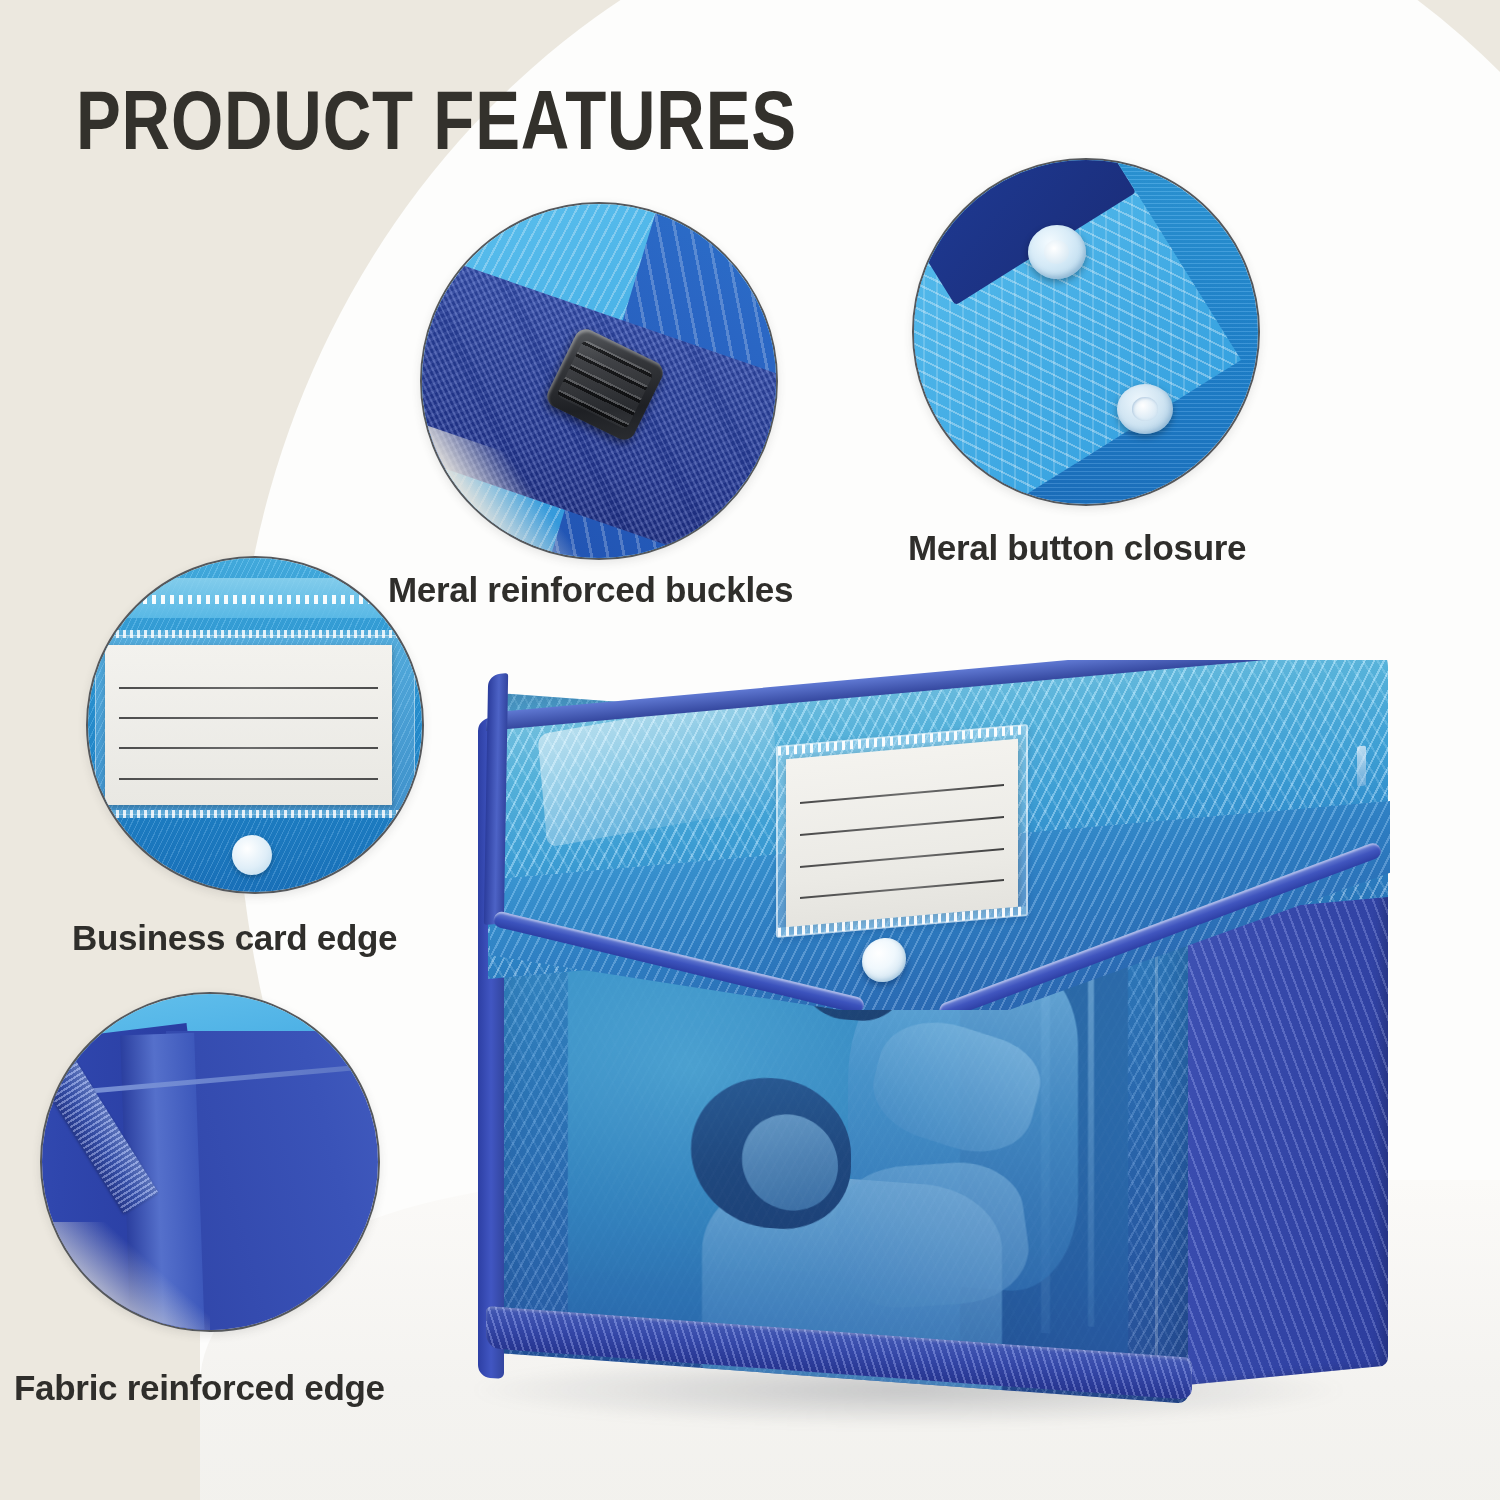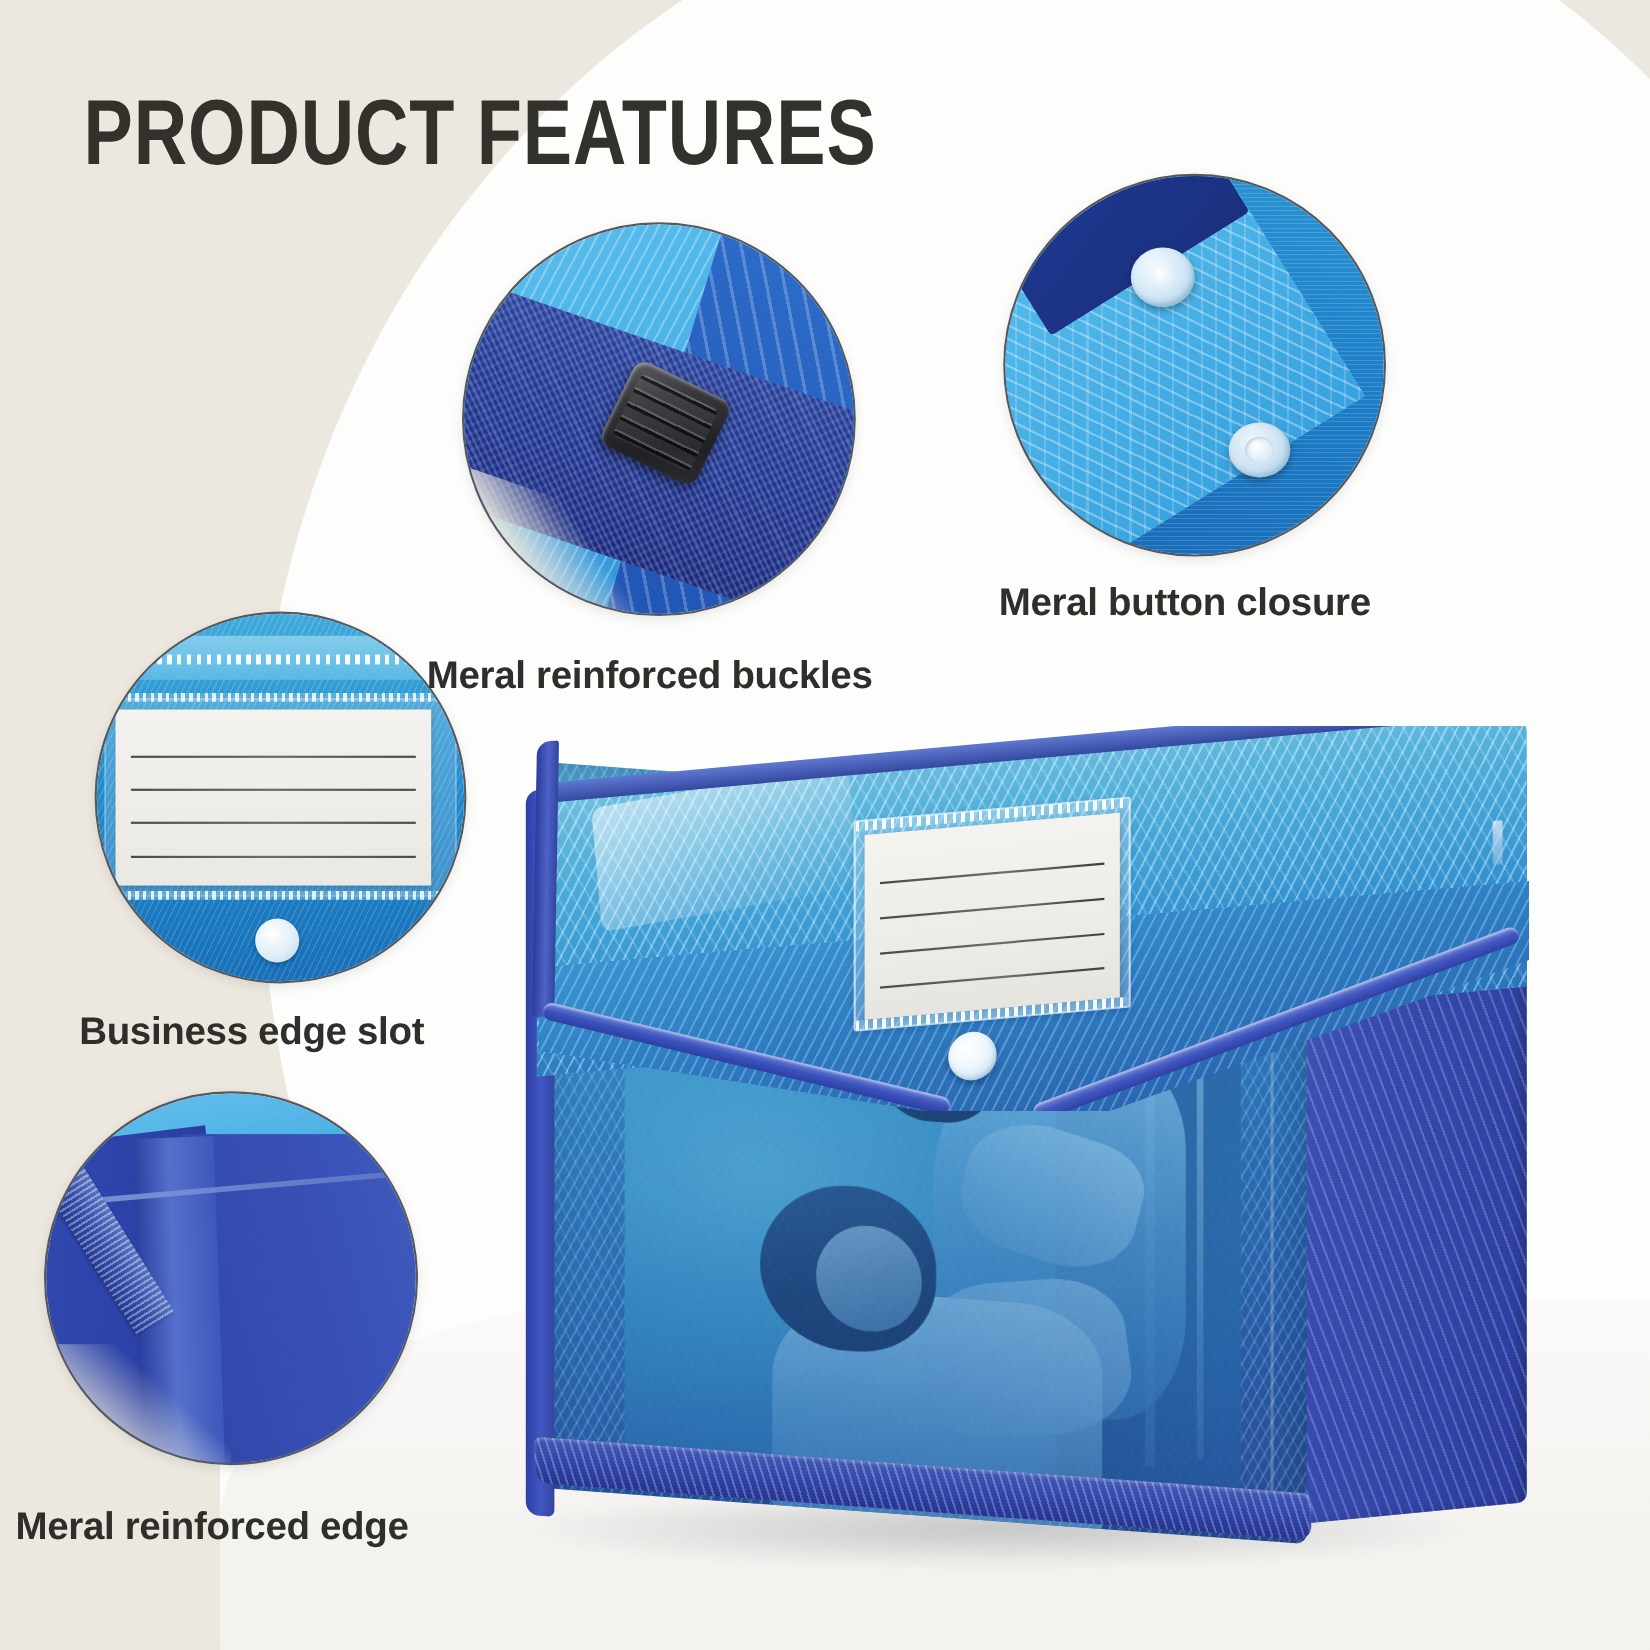--- a/index.html
+++ b/index.html
@@ -53,21 +53,21 @@
 
   
   .feature-label {
     position:absolute;
     font-size:35px;
     font-weight:700;
     color:#2f2e2b;
     letter-spacing:-0.3px;
     white-space:nowrap;
   }
-  #label-buckles { left:388px; top:594px; }
+  #label-buckles { left:388px; top:570px; }
   #label-snap    { left:908px; top:528px; }
   #label-card    { left:72px;  top:918px; }
   #label-edge    { left:14px;  top:1368px; }
 
   
   .callout {
     position:absolute;
     border-radius:50%;
     overflow:hidden;
     border:2px solid #55585c;
@@ -621,23 +621,23 @@
     <div class="topseam"></div>
     <div class="hem"></div>
     <div class="hem-weave"></div>
     <div class="shadow"></div>
   </div>
 
   <div class="feature-label" id="label-buckles">Meral reinforced buckles</div>
 
   <div class="feature-label" id="label-snap">Meral button closure</div>
 
-  <div class="feature-label" id="label-card">Business edge slot</div>
-
-  <div class="feature-label" id="label-edge">Meral reinforced edge</div>
+  <div class="feature-label" id="label-card">Business card edge</div>
+
+  <div class="feature-label" id="label-edge">Fabric reinforced edge</div>
 
   <div id="product">
     <div class="ground"></div>
 
     <div class="gusset"></div>
     <div class="gusset-tex"></div>
 
     <div class="front">
       <div class="front-tex"></div>
       <div class="photo">

